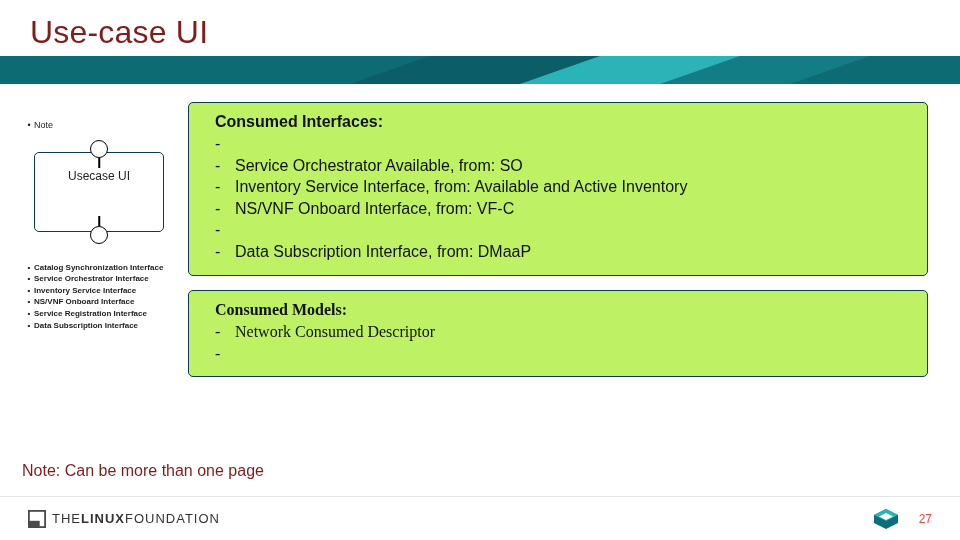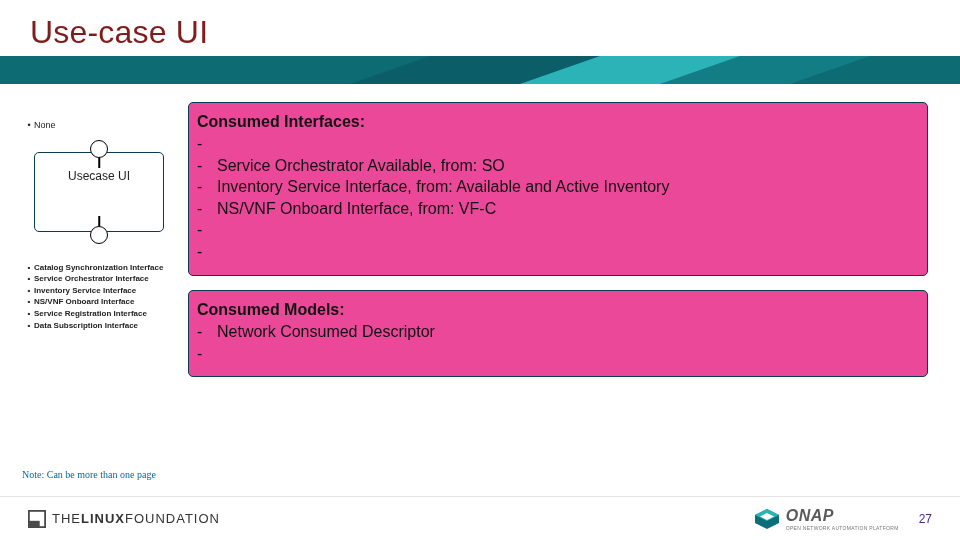--- a/index.html
+++ b/index.html
@@ -47,49 +47,49 @@
     height: 80px; display: flex; align-items: flex-start; justify-content: center;
     padding-top: 16px; font-size: 12px; color: #222;
   }
 
   .lower-bullets { margin-top: 30px; }
   .lower-bullets .bullet { font-size: 8px; font-weight: 600; line-height: 1.45; }
 
   
   .info-box {
     position: absolute; border: 1.5px solid #093a55; border-radius: 5px;
-    background: #ec4899; padding: 10px 14px 12px 8px;
+    background: #bef264; padding: 10px 14px 12px 26px;
     font-size: 16px; color: #111;
   }
   .info-box .hdr { font-weight: 600; margin-bottom: 2px; }
   .info-box .row { display: flex; gap: 8px; line-height: 1.35; }
   .info-box .dash { min-width: 12px; }
   .box1 { left: 188px; top: 102px; width: 740px; }
-  .box2 { left: 188px; top: 290px; width: 740px; }
+  .box2 { left: 188px; top: 290px; width: 740px; font-family: Liberation Serif, serif; }
 
   .note-line {
-    position: absolute; left: 22px; bottom: 60px; font-size: 10px; color: #0369a1; font-family: Liberation Serif, serif;
+    position: absolute; left: 22px; bottom: 60px; font-size: 16px; color: #7f1d1d;
   }
 
   
   .footer {
     position: absolute; left: 0; bottom: 0; width: 100%; height: 44px;
     border-top: 1px solid #e6e6e6; display: flex; align-items: center;
     justify-content: space-between; padding: 2px 28px;
   }
   .lf-logo { display: flex; align-items: center; gap: 6px; color: #333; }
   .lf-icon { width: 18px; height: 18px; }
   .lf-text { font-size: 13px; letter-spacing: 1px; }
   .lf-text .light { font-weight: 300; }
   .lf-text .bold { font-weight: 700; }
   .right-footer { display: flex; align-items: center; gap: 20px; }
   .onap-logo { display: flex; align-items: center; gap: 6px; }
   .onap-text { font-size: 16px; font-weight: 700; font-style: italic; color: #5a5a5a; letter-spacing: .5px; }
   .onap-sub { font-size: 5px; color: #777; letter-spacing: .3px; }
-  .pagenum { font-size: 12px; color: #4c1d95; }
+  .pagenum { font-size: 12px; color: #ef4444; }
 </style>
 </head>
 <body>
 
 <div class="slide">
 
   <div class="title-bar">
     <div class="title-text">Use-case UI</div>
     <div class="teal-band">
       <svg viewBox="0 0 960 28" preserveAspectRatio="none">
@@ -97,21 +97,21 @@
         <polygon points="430,0 620,0 540,28 350,28" fill="#0b5e68"></polygon>
         <polygon points="600,0 760,0 680,28 520,28" fill="#2bb3b8"></polygon>
         <polygon points="740,0 870,0 790,28 660,28" fill="#137d85"></polygon>
       </svg>
     </div>
   </div>
 
   <div class="left-col">
     <div class="bullet bullet-none">
       <span class="dot">•</span>
-      <span class="txt">None</span>
+      <span class="txt">Note</span>
     </div>
 
     <div class="component-box">
       <div class="port port-top"></div>
       <div class="stem stem-top"></div>
       <div class="comp-rect">Usecase UI</div>
       <div class="stem stem-bottom"></div>
       <div class="port port-bottom"></div>
     </div>
 
@@ -158,20 +158,21 @@
       </div>
     <div class="row">
         <span class="dash">-</span>
         <span>NS/VNF Onboard Interface, from: VF-C</span>
       </div>
     <div class="row">
         <span class="dash">-</span>
       </div>
     <div class="row">
         <span class="dash">-</span>
+        <span>Data Subscription Interface, from: DMaaP</span>
       </div>
   </div>
 
   <div class="info-box box2">
     <div class="hdr">Consumed Models:</div>
     <div class="row">
         <span class="dash">-</span>
         <span>Network Consumed Descriptor</span>
       </div>
     <div class="row">
@@ -191,22 +192,18 @@
         <span class="light">THE</span><span class="bold">LINUX</span><span class="light">FOUNDATION</span>
       </span>
     </div>
     <div class="right-footer">
       <div class="onap-logo">
         <svg width="26" height="22" viewBox="0 0 26 22">
           <polygon points="13,1 25,7 25,15 13,21 1,15 1,7" fill="#0b6e78"></polygon>
           <polygon points="13,1 25,7 13,13 1,7" fill="#2bb3b8"></polygon>
           <polygon points="13,5 20,8.5 13,12 6,8.5" fill="#fff"></polygon>
         </svg>
-        <div>
-          <div class="onap-text">ONAP</div>
-          <div class="onap-sub">OPEN NETWORK AUTOMATION PLATFORM</div>
-        </div>
       </div>
       <div class="pagenum">27</div>
     </div>
   </div>
 
 </div>
 
 </body></html>

